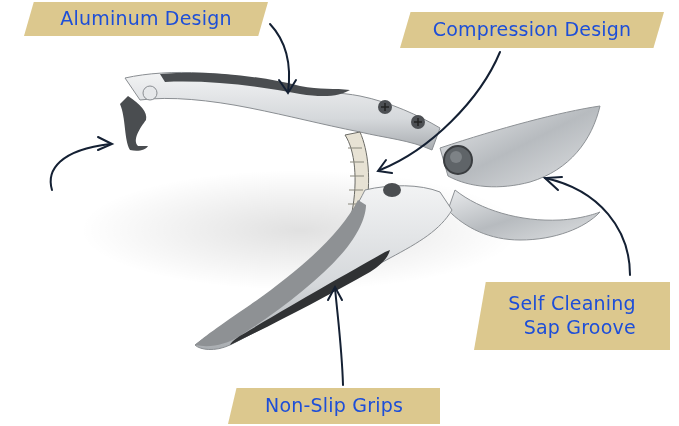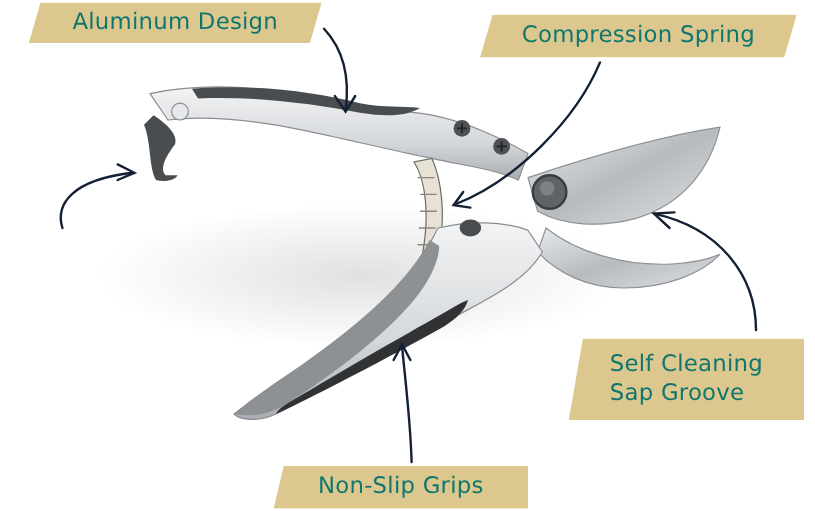--- a/index.html
+++ b/index.html
@@ -2,26 +2,26 @@
 <html><head>
   <meta charset="utf-8">
   <style>
     html, body { margin: 0; padding: 0; background: #ffffff; }
     body { width: 679px; height: 426px; position: relative; overflow: hidden;
            font-family: "DejaVu Sans", sans-serif; }
     .stage { position: absolute; left: 0; top: 0; width: 679px; height: 426px; }
     .label {
       position: absolute;
       display: flex; align-items: center; justify-content: center;
-      color: #0f766e;
+      color: #1d4ed8;
       font-family: "DejaVu Sans", sans-serif;
       font-size: 19px;
       letter-spacing: 0.2px;
       line-height: 1.25;
-      text-align: left;
+      text-align: right;
     }
     .label .bg {
       position: absolute; inset: 0;
       background: #dcc88e;
       z-index: 0;
     }
     .label span { position: relative; z-index: 1; white-space: pre-line; }
     svg { position: absolute; left: 0; top: 0; }
   </style>
 </head>
@@ -98,21 +98,21 @@
     </g>
   </svg>
 
   <div class="label" style="left:24px; top:2px; width:244px; height:34px;">
     <div class="bg" style="clip-path: polygon(4% 0, 100% 0, 96% 100%, 0 100%);"></div>
     <span>Aluminum Design</span>
   </div>
 
   <div class="label" style="left:400px; top:12px; width:264px; height:36px;">
     <div class="bg" style="clip-path: polygon(4% 0, 100% 0, 96% 100%, 0 100%);"></div>
-    <span>Compression Spring</span>
+    <span>Compression Design</span>
   </div>
 
 
   <div class="label" style="left:474px; top:282px; width:196px; height:68px;">
     <div class="bg" style="clip-path: polygon(6% 0, 100% 0, 100% 100%, 0 100%);"></div>
     <span>Self Cleaning
 Sap Groove</span>
   </div>
 
   <div class="label" style="left:228px; top:388px; width:212px; height:36px;">

